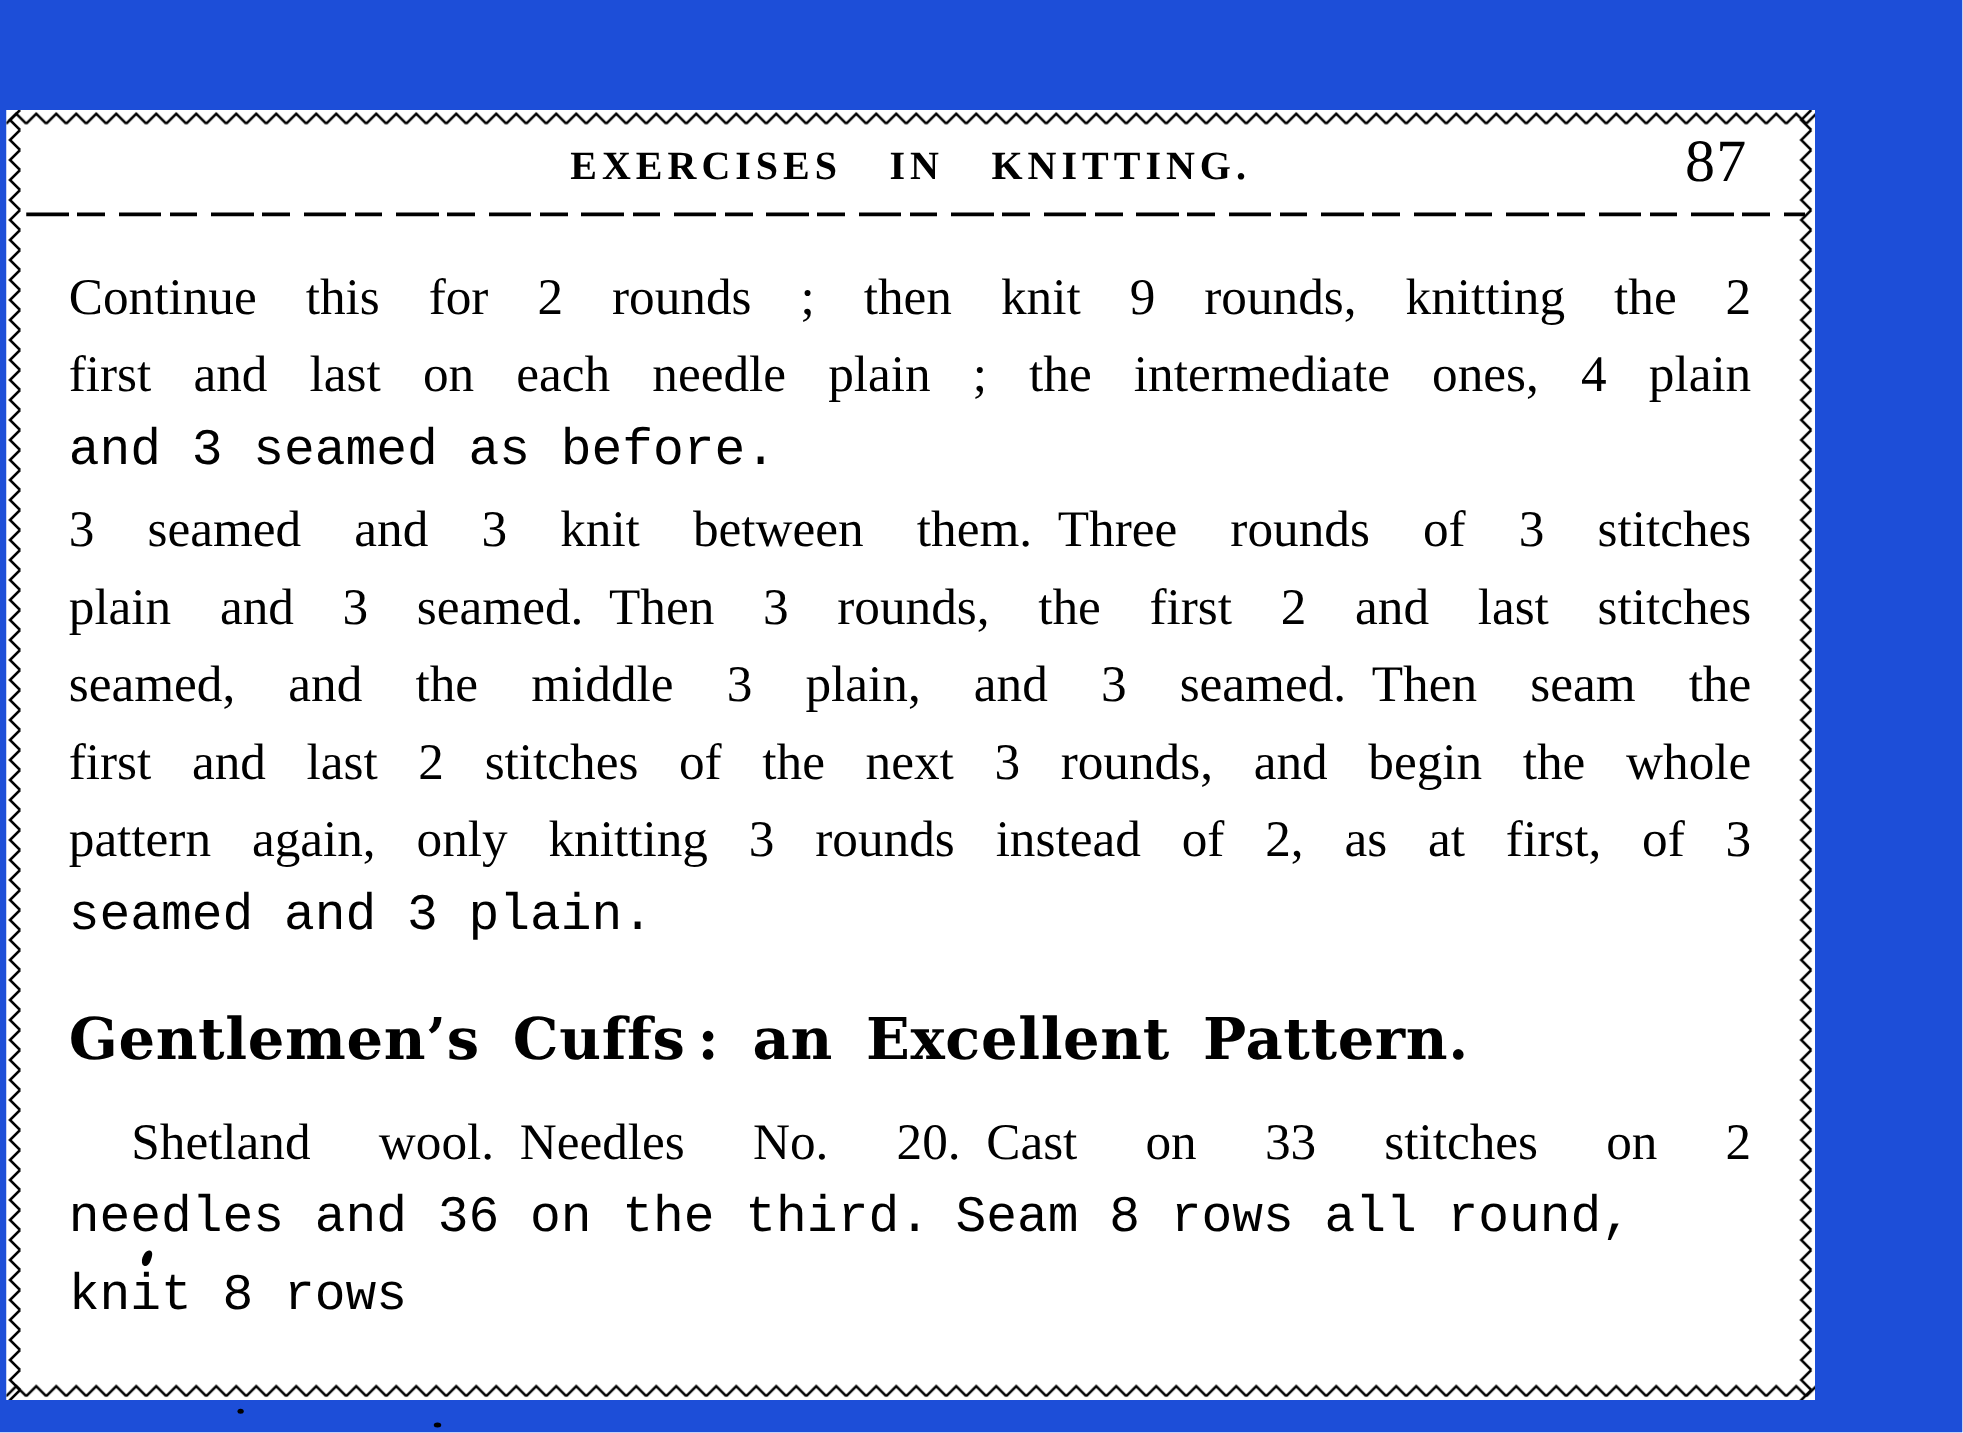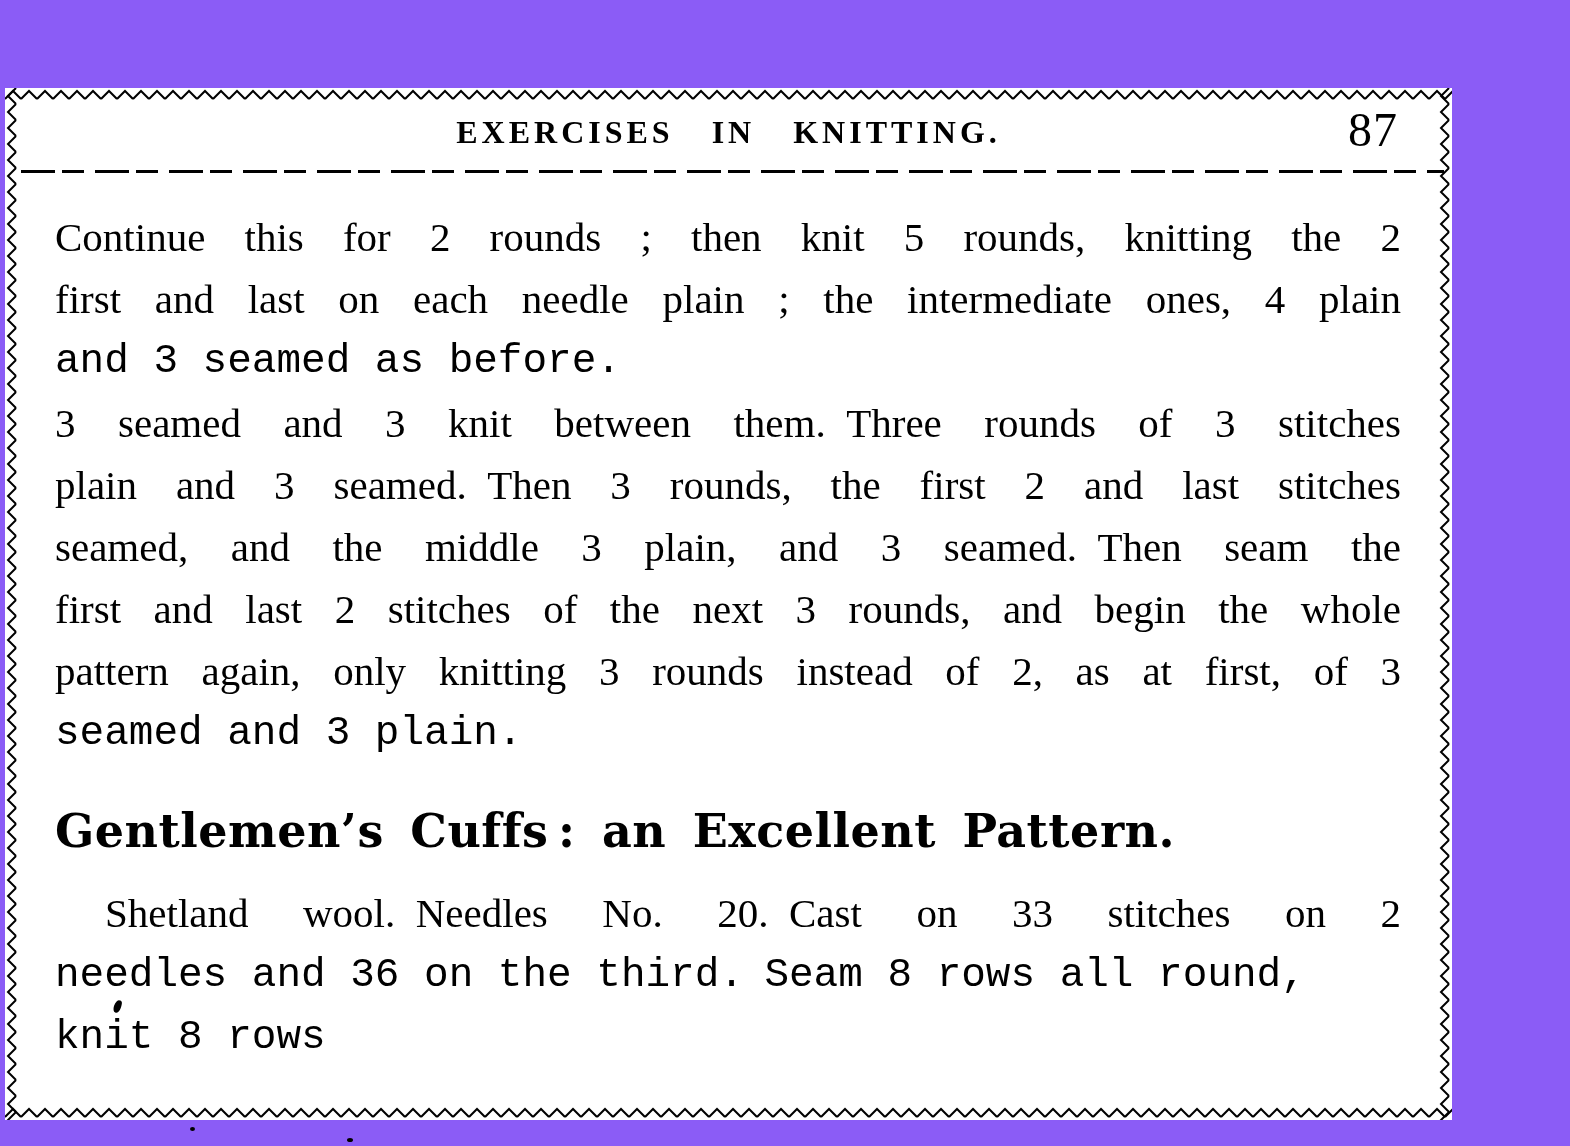--- a/index.html
+++ b/index.html
@@ -1,20 +1,20 @@
 <!DOCTYPE html>
 <html><head>
 <meta charset="utf-8">
 <style>
   html, body { margin: 0; padding: 0; background: #ffffff; }
   .canvas {
     position: relative;
     width: 1570px;
     height: 1146px;
-    background: #8b5cf6;
+    background: #1d4ed8;
     color: #000000;
     font-family: "Liberation Serif", "DejaVu Serif", serif;
     overflow: hidden;
   }
   .frame {
     position: absolute;
     left: 5px;
     top: 88px;
     width: 1447px;
     height: 1032px;
@@ -123,21 +123,21 @@
     </svg>
 
     <div class="running-head">
       <span class="head-title">EXERCISES IN KNITTING.</span>
       <span class="page-num">87</span>
     </div>
 
     <div class="head-rule"></div>
 
     <div class="body-text">
-      <div class="line justify">Continue this for 2 rounds ; then knit 5 rounds, knitting the 2</div>
+      <div class="line justify">Continue this for 2 rounds ; then knit 9 rounds, knitting the 2</div>
       <div class="line justify">first and last on each needle plain ; the intermediate ones, 4 plain</div>
       <div class="line last">and 3 seamed as before.</div>
 
       <div class="line justify">3 seamed and 3 knit between them. Three rounds of 3 stitches</div>
       <div class="line justify">plain and 3 seamed. Then 3 rounds, the first 2 and last stitches</div>
       <div class="line justify">seamed, and the middle 3 plain, and 3 seamed. Then seam the</div>
       <div class="line justify">first and last 2 stitches of the next 3 rounds, and begin the whole</div>
       <div class="line justify">pattern again, only knitting 3 rounds instead of 2, as at first, of 3</div>
       <div class="line last">seamed and 3 plain.</div>
 

